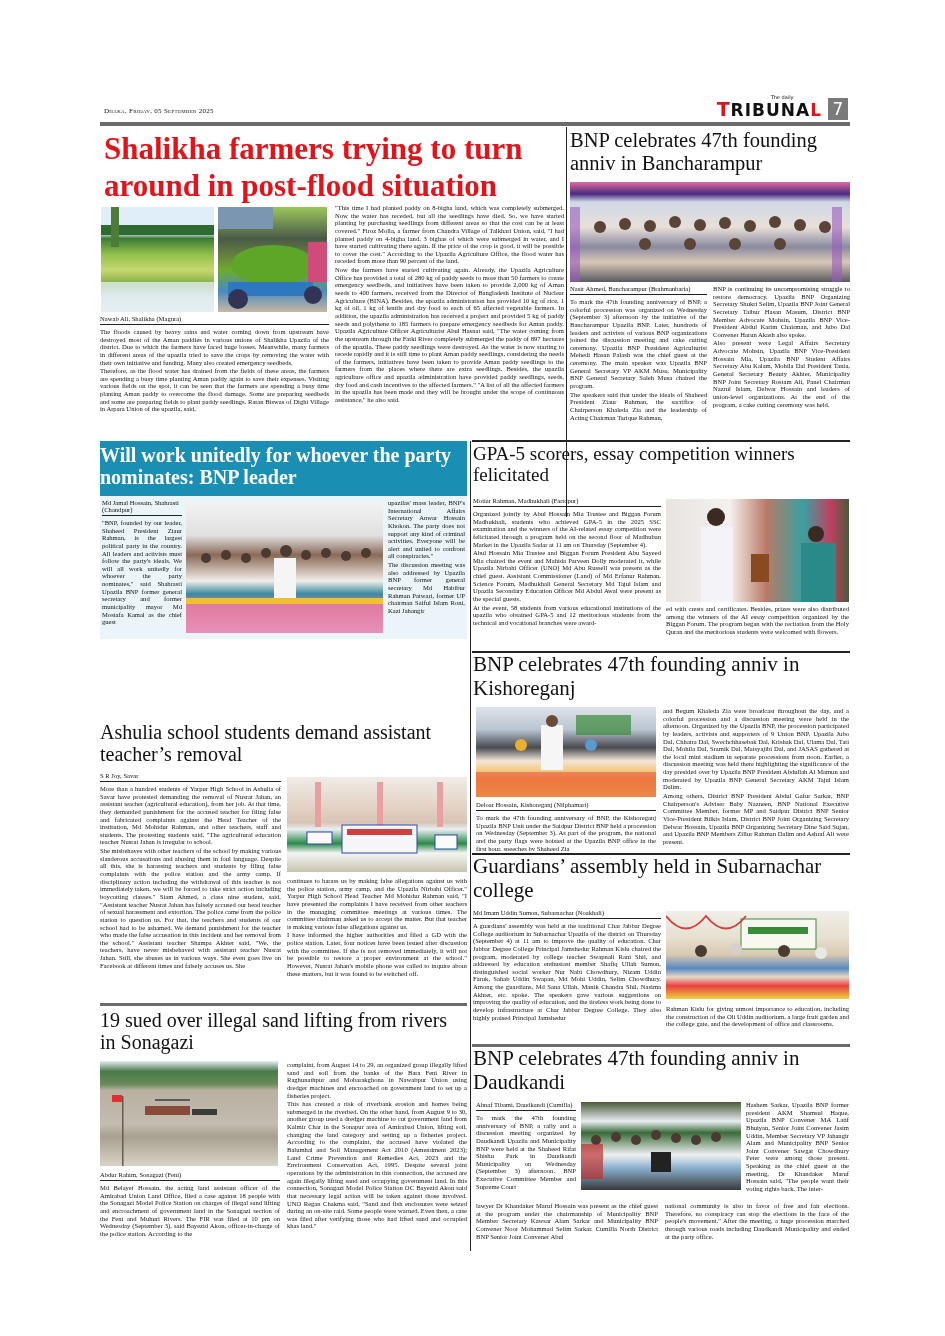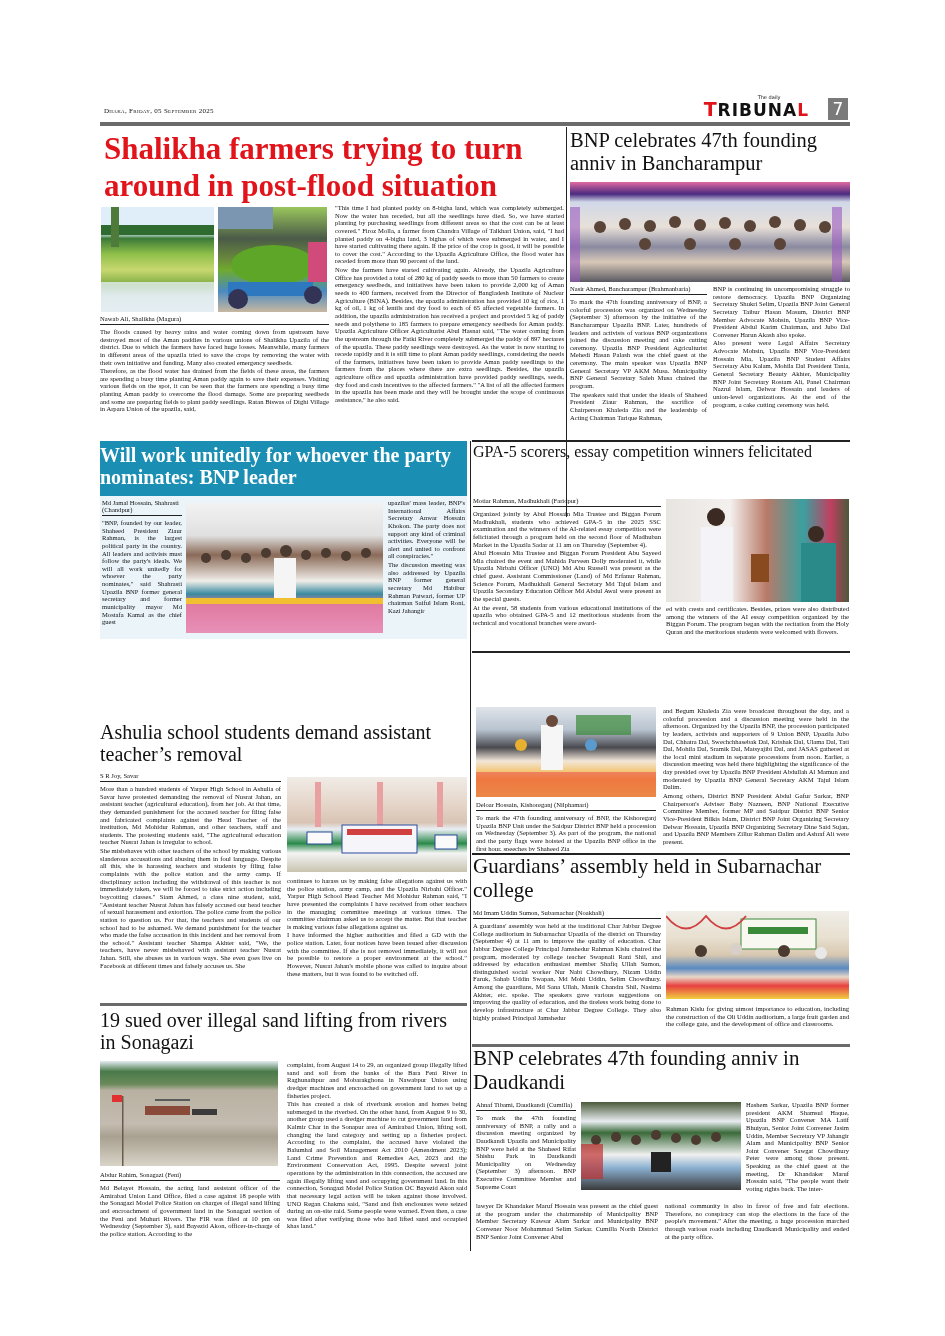--- a/index.html
+++ b/index.html
@@ -1,21 +1,21 @@
 <!DOCTYPE html>
 <html><head>
 <meta charset="utf-8">
 <style>
   * { box-sizing: border-box; margin: 0; padding: 0; }
   body { width: 945px; height: 1336px; background: #ffffff; position: relative; overflow: hidden; font-family: "Liberation Serif", serif; color: #111; }
   .page { position: absolute; left: 100px; top: 80px; width: 750px; height: 1160px; margin-top: 16px; }
   .masthead { position: absolute; left: 0; top: 0; width: 750px; height: 26px; }
   .dateline { position: absolute; left: 4px; top: 11px; font-size: 7px; letter-spacing: 0.3px; font-variant: small-caps; }
   .section { position: absolute; left: 0; width: 100%; text-align: center; top: 5px; font-size: 14px; font-weight: bold; font-family: "Liberation Serif", serif; }
-  .logo { position: absolute; right: 2px; top: 2px; height: 22px; display: flex; align-items: center; gap: 19px; }
+  .logo { position: absolute; right: 2px; top: 2px; height: 22px; display: flex; align-items: center; gap: 6px; }
   .logo-word { font-family: "DejaVu Sans", sans-serif; font-weight: bold; font-size: 17px; color: #111; letter-spacing: 1px; position: relative; }
   .logo-word .t { color: #e2141b; font-size: 19px; }
   .logo-word .l { color: #e2141b; }
   .logo-small { position: absolute; left: 54px; top: -4px; font-size: 5px; font-weight: normal; letter-spacing: 0; }
   .page-num { background: #7a7a7a; color: #fff; font-family: "DejaVu Sans", sans-serif; font-size: 17px; width: 20px; height: 22px; display: flex; align-items: center; justify-content: center; }
   .rule-top { position: absolute; left: 0; top: 26px; width: 750px; height: 4px; background: #6b6b6b; }
   .story { position: absolute; overflow: hidden; }
   .headline { text-align: left; line-height: 1.12; }
   .body-text { font-size: 6.6px; line-height: 1.16; text-align: justify; }
   .byline { font-size: 6.6px; border-bottom: 1.5px solid #222; padding-bottom: 2px; margin-bottom: 3px; }
@@ -145,21 +145,21 @@
     </div>
     <div class="col body-text" style="left:188px; top:196px; width:177px;">
       <p>Alam, Dr Monir Hossain, Billal Hossain Khokon, Ehteshamul Haque Sajeeb, Municipality Jubo Dal former senior vice-president Md Mohsin Alam, Monir Hossain Miyaji, Municipal Jubo Dal former president Tajul Islam Sumon, former general secretary Abul Kashem, former student leader Shahjahan Samrat, Raju Patwari, Mehedi Hasan, Sarafat Karim, Mobarak Hossain Sohel, Abdul Mannan, Raihan Hossain, Tariqul Islam and Tamim. In the evening, a pleasant cultural program was organized at the Upazila Parishad ground.</p>
     </div>
   </div>
 
   <div class="hline" style="left:372px; top:344px; width:378px; height:2px; background:#222;"></div>
   <div class="vline" style="left:370px; top:345px; height:810px;"></div>
 
   <div class="story" style="left:373px; top:347px; width:377px; height:205px;">
-    <div class="headline" style="font-size:16px; height:53px;">GPA-5 scorers, essay competition winners felicitated</div>
+    <div class="headline" style="font-size:19px; height:53px;">GPA-5 scorers, essay competition winners felicitated</div>
     <div class="photo" style="left:193px; top:56px; width:183px; height:103px; background:linear-gradient(90deg,#e8e4e0 0%,#f4f0ee 35%,#b87a68 55%,#3aa0a0 75%,#c04060 90%,#4a5a3a 100%);">
       <svg width="183" height="103">
           <circle cx="50" cy="18" r="9" fill="#3a2a22"></circle>
           <rect x="35" y="28" width="32" height="75" fill="#f4f4f8"></rect>
           <circle cx="150" cy="35" r="8" fill="#3a2a22"></circle>
           <rect x="135" y="44" width="35" height="59" fill="#2a8a8a"></rect>
           <rect x="85" y="55" width="18" height="28" fill="#8a4a20"></rect>
         </svg>
     </div>
     <div class="col" style="left:0; top:54px; width:188px;">
@@ -171,20 +171,21 @@
       </div>
     </div>
     <div class="col body-text" style="left:193px; top:162px; width:183px;">
       <p>ed with crests and certificates. Besides, prizes were also distributed among the winners of the AI essay competition organized by the Biggan Forum. The program began with the recitation from the Holy Quran and the meritorious students were welcomed with flowers.</p>
     </div>
   </div>
 
   <div class="hline" style="left:372px; top:555px; width:378px; height:2px; background:#222;"></div>
 
   <div class="story" style="left:373px; top:557px; width:377px; height:198px;">
+    <div class="headline" style="font-size:21px; height:52px;">BNP celebrates 47th founding anniv in Kishoreganj</div>
     <div class="photo" style="left:3px; top:54px; width:180px; height:90px; background:linear-gradient(180deg,#e0e4ea 0%,#b8c4d0 25%,#4a4a50 45%,#f2e6d8 60%,#f4b030 80%,#f0d040 100%);">
       <svg width="180" height="90">
           <rect x="100" y="8" width="55" height="20" fill="#3a8a3a" opacity="0.7"></rect>
           <rect x="65" y="18" width="22" height="45" fill="#f6f6f6"></rect>
           <circle cx="76" cy="14" r="6" fill="#6a4a3a"></circle>
           <circle cx="45" cy="38" r="6" fill="#e8b030"></circle>
           <circle cx="115" cy="38" r="6" fill="#5a9acc"></circle>
           <rect x="0" y="65" width="180" height="25" fill="#e84050" opacity="0.5"></rect>
         </svg>
     </div>

